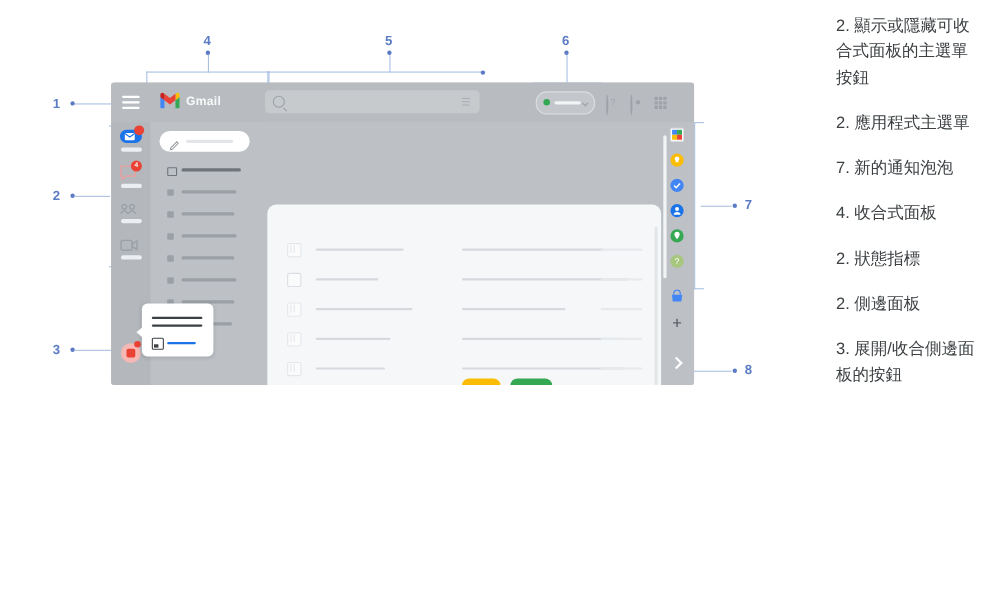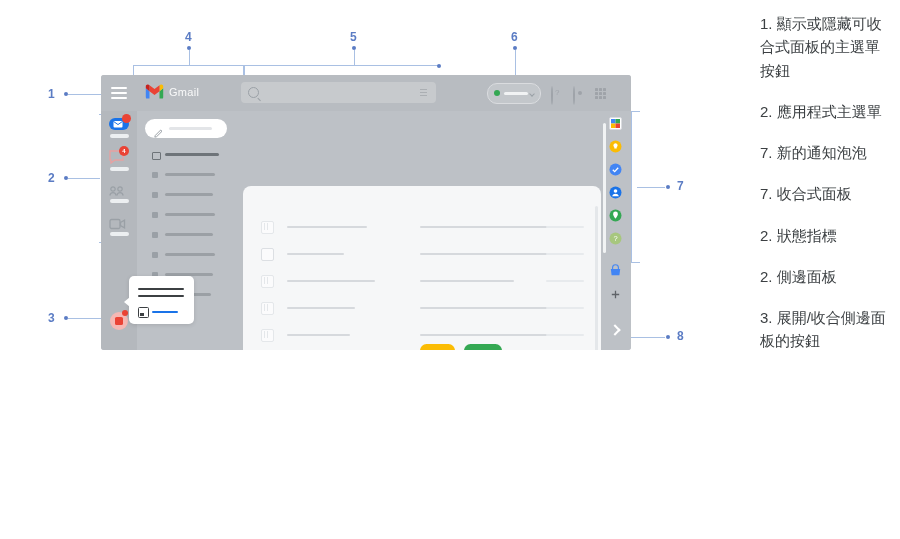--- a/index.html
+++ b/index.html
@@ -40,21 +40,21 @@
   .hamburger{
     position:absolute;left:9px;top:10px;width:18px;height:16px;
     display:flex;flex-direction:column;justify-content:space-between;
     padding:2px 1px;box-sizing:border-box;
   }
   .hamburger i{display:block;height:2px;background:#ffffff;border-radius:1px;}
 
   .brand{position:absolute;left:44px;top:9px;display:flex;align-items:center;gap:5px;}
   .gmail-m{position:relative;width:19px;height:15px;}
   .gmail-m svg{display:block;}
-  .brand-txt{font-size:11px;color:#ffffff;opacity:.92;letter-spacing:.3px;}
+  .brand-txt{font-size:11px;color:#ffffff;opacity:.92;letter-spacing:.3px;font-weight:bold;}
 
   .searchbar{
     position:absolute;left:140px;top:7px;width:195px;height:21px;
     background:#c7cacd;border-radius:4px;
   }
   .searchbar .mag{
     position:absolute;left:7px;top:5px;width:9px;height:9px;
     border:1.4px solid #9aa0a6;border-radius:50%;
   }
   .searchbar .mag:after{
@@ -149,24 +149,24 @@
     position:absolute;left:3px;top:4px;width:6px;height:6px;
     border-right:2px solid #ffffff;border-top:2px solid #ffffff;transform:rotate(45deg);
   }
 </style>
 </head>
 <body>
 
 <div id="root">
 
   <div class="legend">
-    <div class="legend-item">1. 顯示或隱藏可收合式面板的主選單按鈕</div>
+    <div class="legend-item">2. 顯示或隱藏可收合式面板的主選單按鈕</div>
     <div class="legend-item">2. 應用程式主選單</div>
     <div class="legend-item">7. 新的通知泡泡</div>
-    <div class="legend-item">7. 收合式面板</div>
+    <div class="legend-item">4. 收合式面板</div>
     <div class="legend-item">2. 狀態指標</div>
     <div class="legend-item">2. 側邊面板</div>
     <div class="legend-item">3. 展開/收合側邊面板的按鈕</div>
   </div>
 
   <div class="cnum" style="left:185px;top:30px;">4</div>
   <div class="cdot" style="left:187px;top:46px;"></div>
   <div class="cline" style="left:188.5px;top:50px;width:1px;height:16px;"></div>
   <div class="cbracket" style="left:133px;top:65px;width:110px;height:10px;border-bottom:none;"></div>
 

